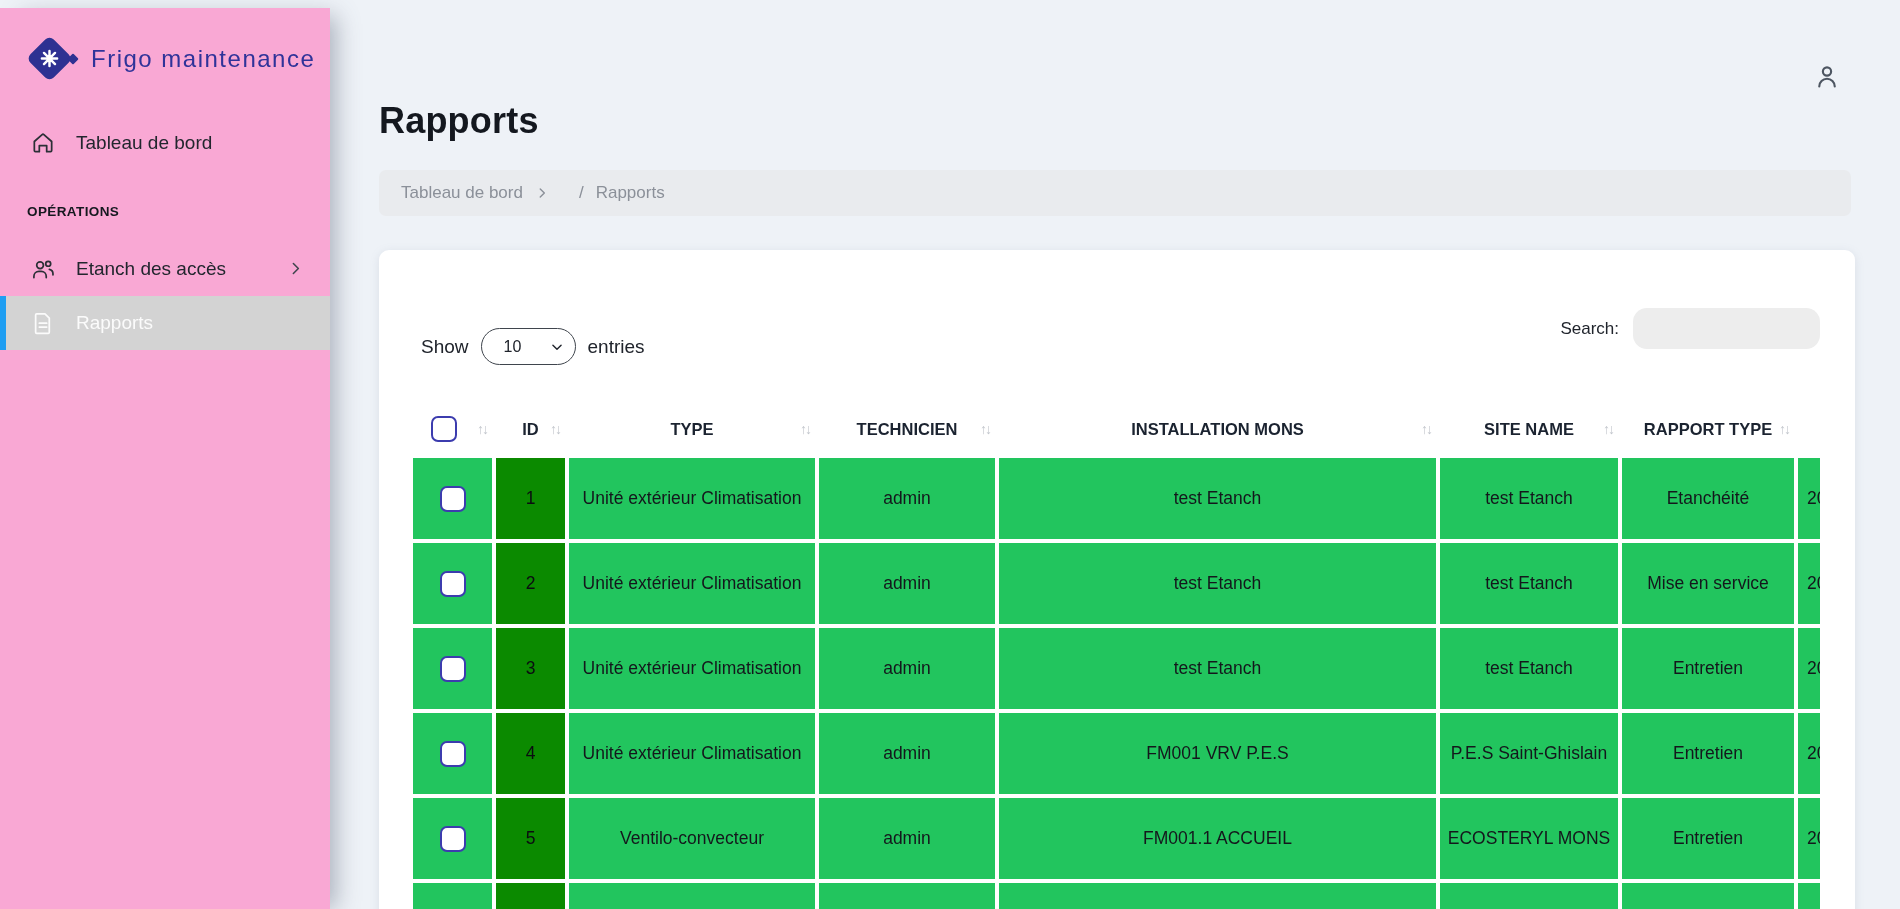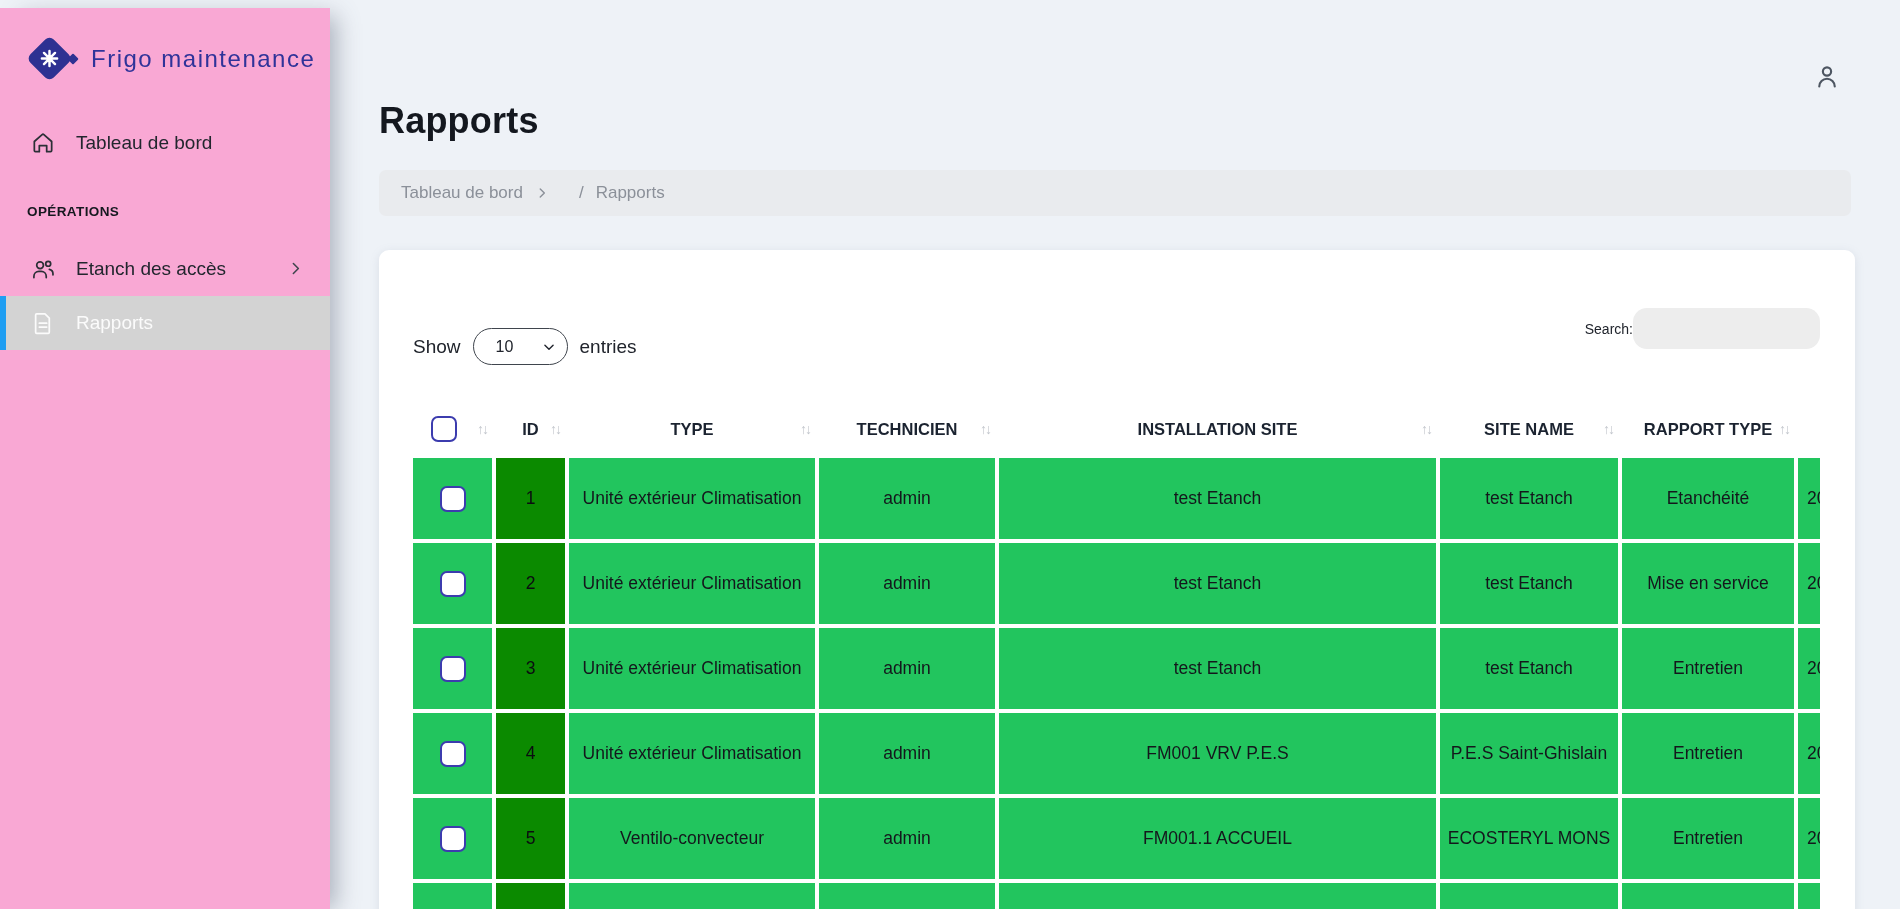--- a/index.html
+++ b/index.html
@@ -60,31 +60,31 @@
   .breadcrumb .bc-sep { margin-left:30px; }
   .breadcrumb .bc-cur { margin-left:12px; }
 
   
   .card {
     position:absolute; left:49px; top:250px; width:1476px; height:700px;
     background:#ffffff; border-radius:10px;
     box-shadow:0 2px 10px rgba(130,140,160,.18);
   }
   .controls { position:absolute; left:34px; right:35px; top:58px; height:44px; }
-  .show-group { position:absolute; left:0; top:4px; display:flex; align-items:center; font-size:19px; color:#20242c; }
+  .show-group { position:absolute; left:8px; top:4px; display:flex; align-items:center; font-size:19px; color:#20242c; }
   .select-wrap { position:relative; margin:16px 12px; }
   .page-size {
     appearance:none; -webkit-appearance:none;
     width:95px; height:37px; border:1px solid #3f454d; border-radius:19px;
     background:#fff; font-size:16px; font-family:"Liberation Sans",sans-serif;
     padding-left:22px; color:#20242c; cursor:pointer;
   }
   .select-wrap svg { position:absolute; right:12px; top:12px; pointer-events:none; }
   .search-group { position:absolute; right:0; top:0; display:flex; align-items:center; }
-  .search-label { font-size:14px; color:#20242c; }
+  .search-label { font-size:17px; color:#20242c; margin-right:14px; }
   .search-input {
     width:187px; height:41px; border:none; outline:none; background:#ededed;
     border-radius:14px; font-size:17px; padding:0 14px; color:#20242c;
   }
 
   
   .table-clip { position:absolute; left:34px; top:150px; width:1407px; height:550px; overflow:hidden; }
   .tgrid { width:1546px; }
   .trow {
     display:grid;
@@ -223,21 +223,21 @@
           </div>
           <div class="th">
             <span>TYPE</span>
             <span class="sort">↑↓</span>
           </div>
           <div class="th">
             <span>TECHNICIEN</span>
             <span class="sort">↑↓</span>
           </div>
           <div class="th">
-            <span>INSTALLATION SITE</span>
+            <span>INSTALLATION MONS</span>
             <span class="sort">↑↓</span>
           </div>
           <div class="th">
             <span>SITE NAME</span>
             <span class="sort">↑↓</span>
           </div>
           <div class="th">
             <span>RAPPORT TYPE</span>
             <span class="sort">↑↓</span>
           </div>

